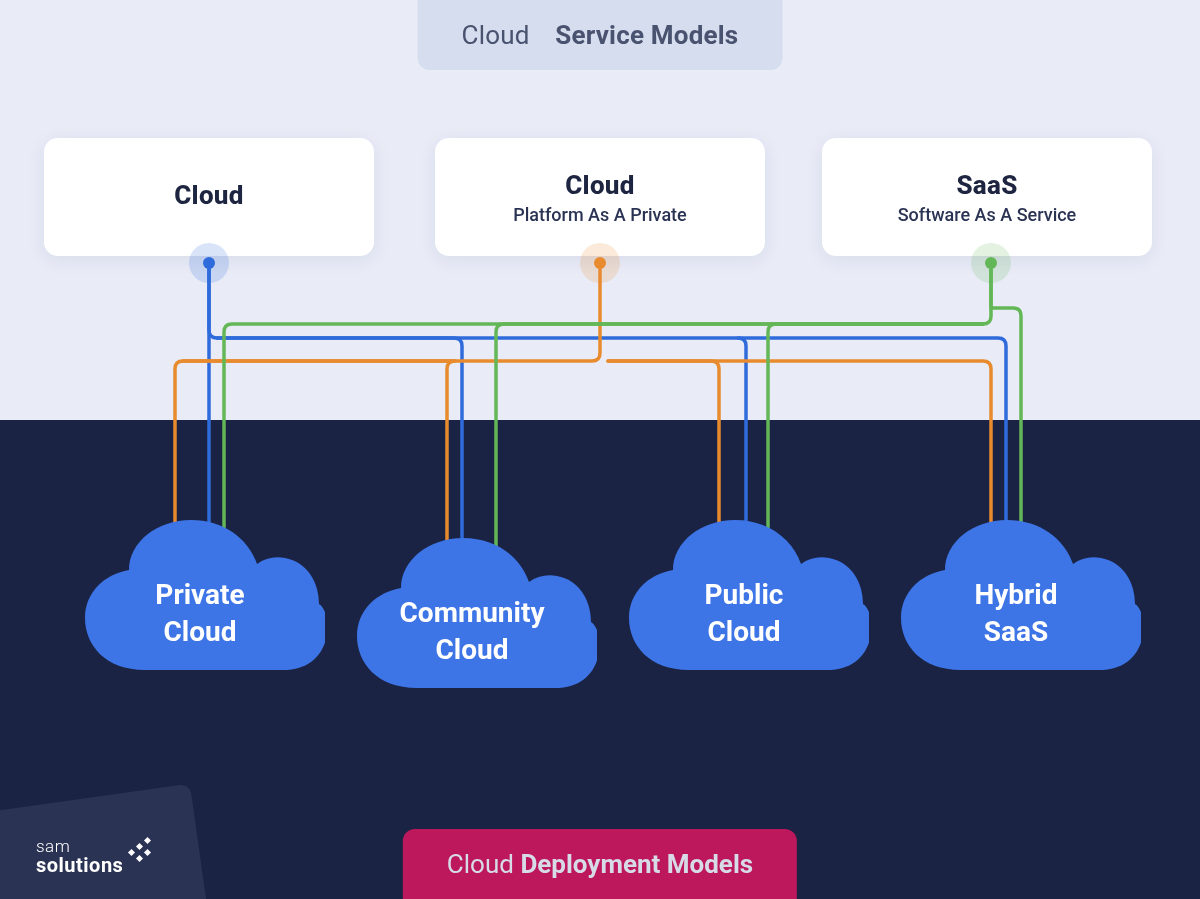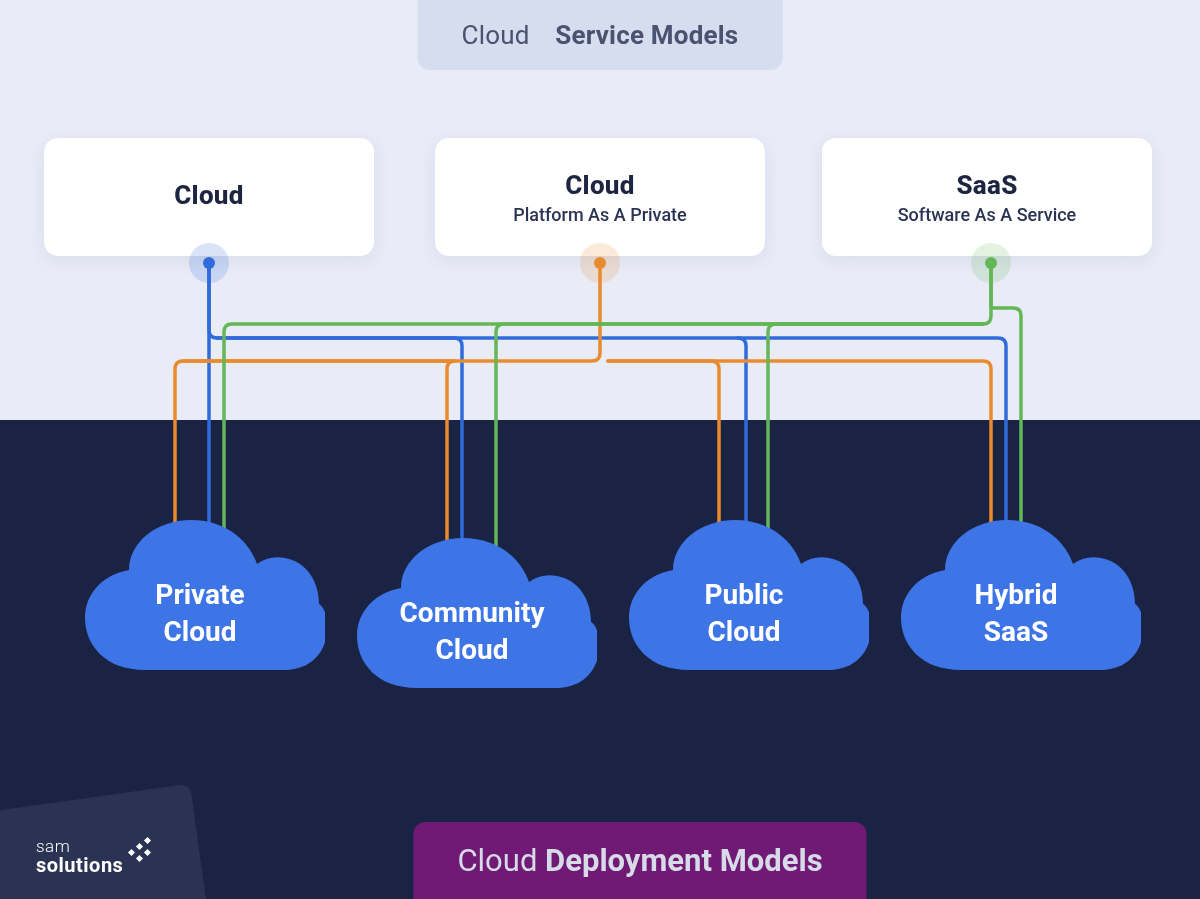--- a/index.html
+++ b/index.html
@@ -32,27 +32,26 @@
     border-radius: 0 0 12px 12px;
     font-weight: 400;
     letter-spacing: 0.2px;
   }
   .title-pill .bold { font-weight: 700; margin-left: 19px; }
   .bottom-title {
     position: absolute;
     left: 50%;
     bottom: 0;
     transform: translateX(-50%);
-    background: #701a75;
+    background: #be185d;
     color: #d7dbe8;
-    font-size: 31px;
+    font-size: 26px;
     padding: 20px 44px;
     border-radius: 12px 12px 0 0;
     font-weight: 400;
-    margin-left: 40px;
   }
   .bottom-title .bold { font-weight: 700; }
   .card {
     position: absolute;
     width: 330px;
     height: 118px;
     background: #ffffff;
     border-radius: 14px;
     box-shadow: 0 4px 18px rgba(30,40,80,0.08);
     display: flex;

